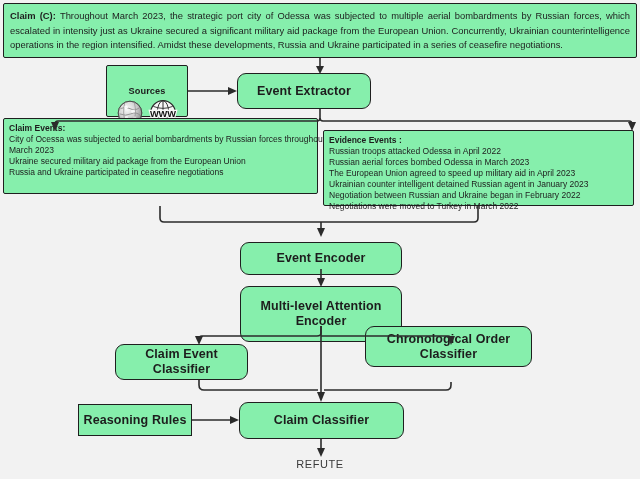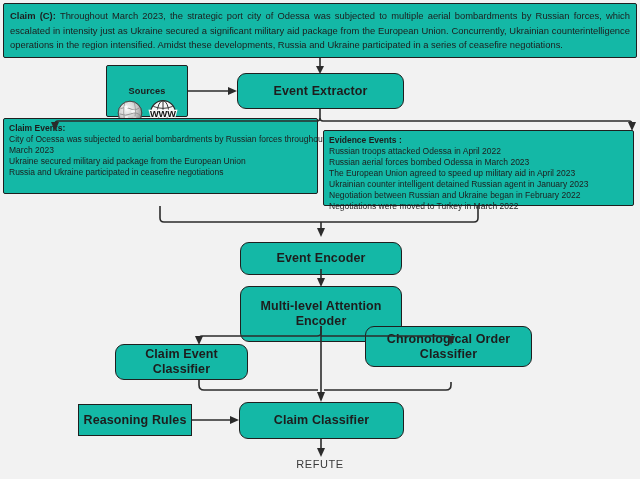--- a/index.html
+++ b/index.html
@@ -9,21 +9,21 @@
     font-family:"Liberation Sans", sans-serif;
     color:#1d1d1d;
     overflow:hidden;
     position:relative;
   }
   #stage{position:absolute;left:0;top:0;width:640px;height:479px;}
 
   
   .box{
     position:absolute;
-    background:#14b8a6;
+    background:#86efac;
     border:1.6px solid #1f1f1f;
     box-sizing:border-box;
   }
   .rounded{border-radius:9px;}
   .proc{
     display:flex;align-items:center;justify-content:center;
     text-align:center;
     font-weight:bold;
     font-size:12.5px;
     line-height:15px;
@@ -57,21 +57,21 @@
     line-height:10.9px;
     border-radius:2px;
   }
   .evbox .hd{font-weight:bold;display:block;margin-bottom:.5px;}
   .evbox .ln{display:block;white-space:nowrap;}
 
   #claim-events{left:3px;top:118px;width:315px;height:76px;}
   #evidence-events{left:323px;top:130px;width:311px;height:76px;}
 
   
-  #event-extractor{left:237px;top:73px;width:167px;height:36px;}
+  #event-extractor{left:237px;top:73px;width:134px;height:36px;}
   #event-encoder{left:240px;top:236px;width:162px;height:33px;margin-top:6px;}
   #mla-encoder{left:240px;top:286px;width:162px;height:56px;}
   #claim-event-clf{left:115px;top:344px;width:133px;height:36px;}
   #chrono-clf{left:365px;top:326px;width:167px;height:41px;}
   #claim-clf{left:239px;top:402px;width:165px;height:37px;}
   #reasoning-rules{
     left:78px;top:404px;width:114px;height:32px;
     border-radius:0;
   }
 

